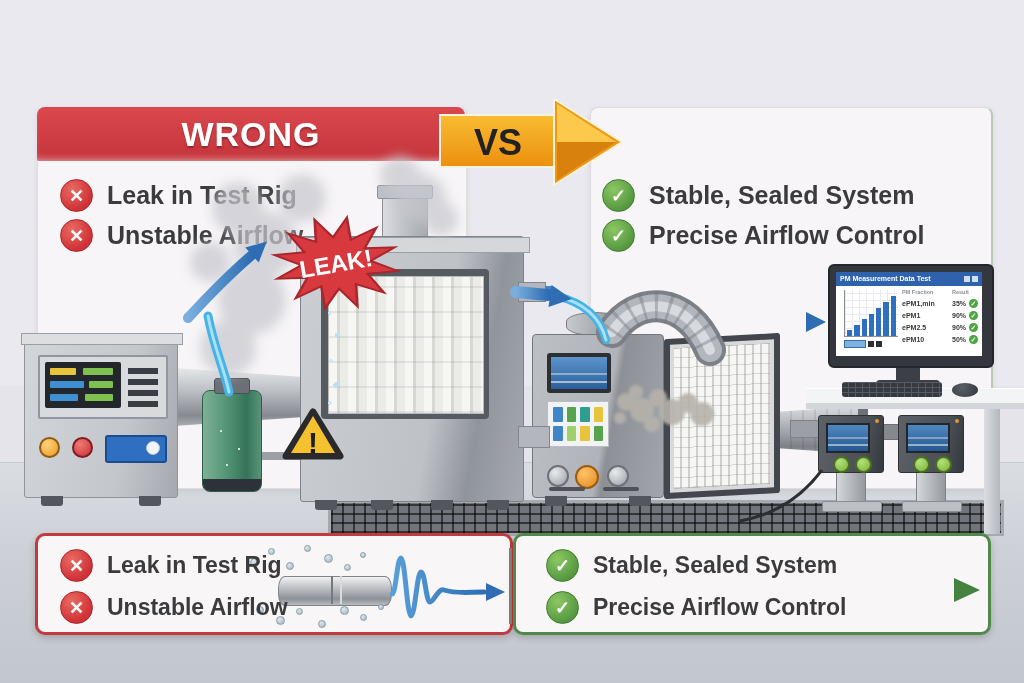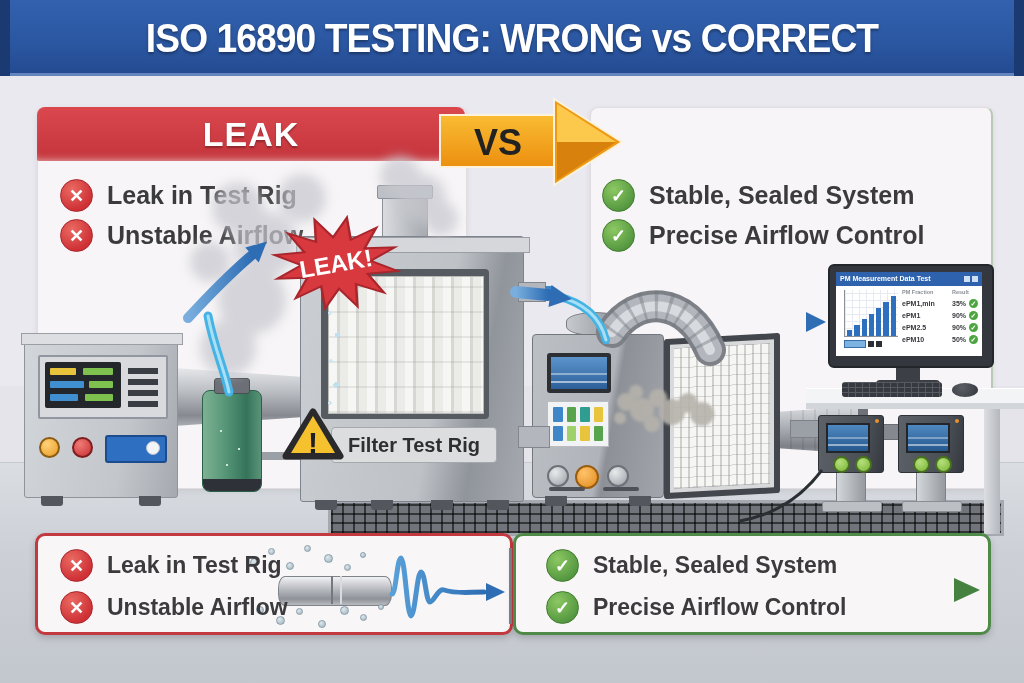--- a/index.html
+++ b/index.html
@@ -193,27 +193,24 @@
   #divider{left:471px;top:12px;width:3px;height:76px;background:#7f8287;}
 </style>
 </head>
 <body>
 
 <div id="stage">
 
   <div class="abs" id="wall-lower"></div>
   <div class="abs" id="floor"></div>
 
-  <div class="abs" id="banner">
-    <div class="abs" id="banner-title">ISO 16890 TESTING: WRONG vs CORRECT</div>
-  </div>
 
   <div class="abs panel" id="panel-wrong"></div>
   <div class="abs panel" id="panel-correct"></div>
-  <div class="abs hdr" id="hdr-wrong">LEAK</div>
+  <div class="abs hdr" id="hdr-wrong">WRONG</div>
 
   <svg class="abs" id="vs-wrap" viewBox="0 0 190 96">
     <defs>
       <linearGradient id="ribbon" x1="0" y1="0" x2="0" y2="1">
         <stop offset="0" stop-color="#f9bc33"></stop>
           <stop offset="1" stop-color="#ec8f0f"></stop>
       </linearGradient>
     </defs>
     <rect x="4" y="19" width="120" height="52" fill="url(#ribbon)" stroke="#fdf3dc" stroke-width="2"></rect>
     <polygon points="118,3 186,46 118,89" fill="#ef9a16" stroke="#fdf3dc" stroke-width="2"></polygon>
@@ -276,23 +273,20 @@
   <div class="abs" id="canister"></div>
   <div class="abs" id="tube-small"></div>
 
   <div class="abs" id="chimney"></div>
   <div class="abs mach" id="rig">
     <div class="abs" id="rig-slab"></div>
     <div class="abs" id="rig-window">
       <div id="rig-filter"></div>
     </div>
     <div class="abs" id="rig-bubbles"></div>
-    <div class="abs" id="rig-plate">
-      <span>Filter Test Rig</span>
-    </div>
     <div class="foot" style="left:14px"></div>
     <div class="foot" style="left:70px"></div>
     <div class="foot" style="right:70px"></div>
     <div class="foot" style="right:14px"></div>
   </div>
   <div class="abs port" id="rig-port1">
       <i></i>
     </div>
   <div class="abs port" id="rig-port2"></div>
 

